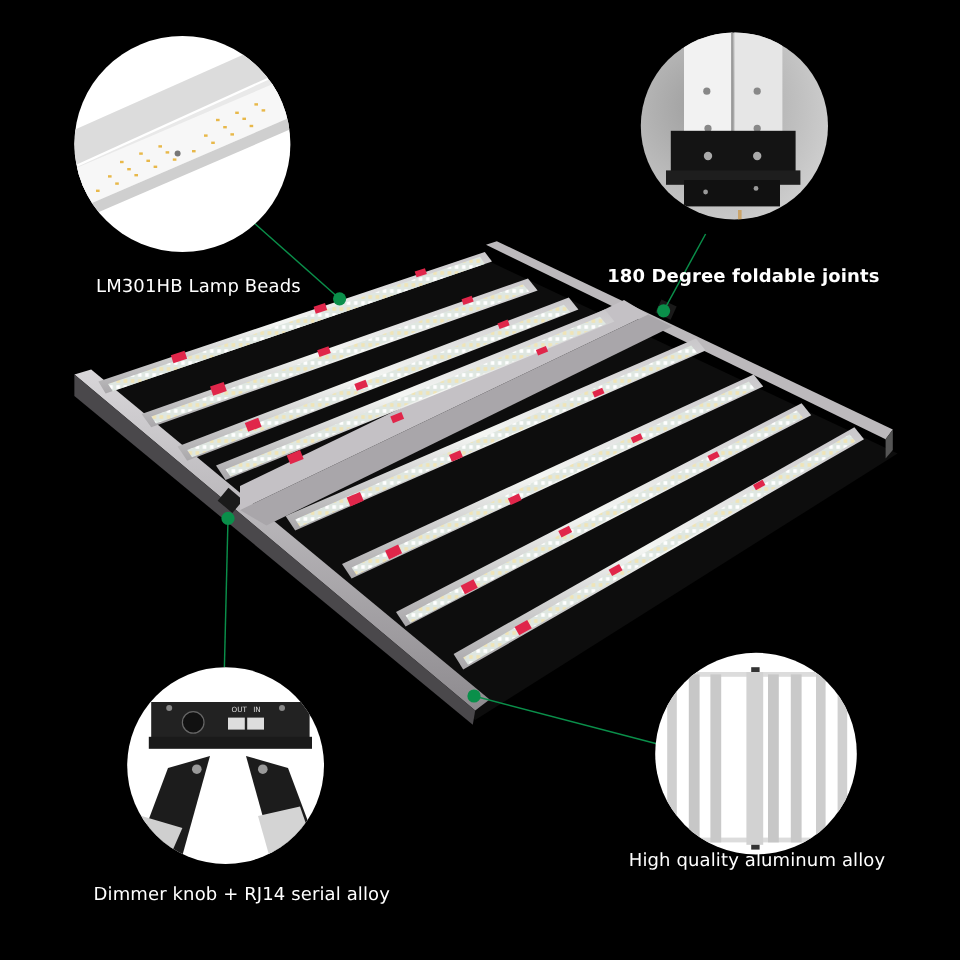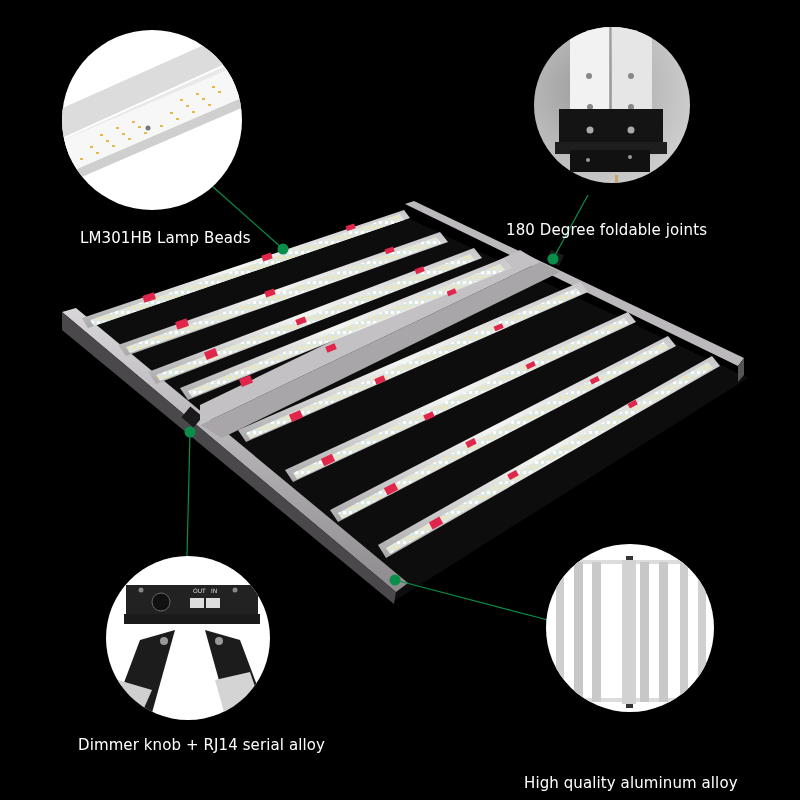--- a/index.html
+++ b/index.html
@@ -1,22 +1,22 @@
 <!DOCTYPE html>
 <html><head>
 <meta charset="utf-8">
 <style>
   html,body{margin:0;padding:0;background:#000;}
   body{width:800px;height:800px;position:relative;overflow:hidden;font-family:"DejaVu Sans","Liberation Sans",sans-serif;}
   .stage{position:absolute;left:0;top:0;width:718px;height:800px;}
   .label{position:absolute;color:#fff;font-size:15px;letter-spacing:0.1px;white-space:nowrap;}
   #lbl-1{left:80px;top:229px;}
-  #lbl-2{left:506px;top:221px;}
+  #lbl-2{left:506px;top:221px;font-weight:bold;}
   #lbl-3{left:78px;top:736px;}
-  #lbl-4{left:524px;top:774px;text-align:right;}
+  #lbl-4{left:524px;top:708px;text-align:right;}
 </style>
 </head>
 <body>
 
 <div class="stage">
 <svg width="800" height="800" viewBox="0 0 800 800" xmlns="http://www.w3.org/2000/svg">
   <defs>
     <linearGradient id="railg" x1="0" y1="0" x2="0" y2="1">
       <stop offset="0" stop-color="#d8d6d9"></stop>
       <stop offset="1" stop-color="#8e8b8f"></stop>

